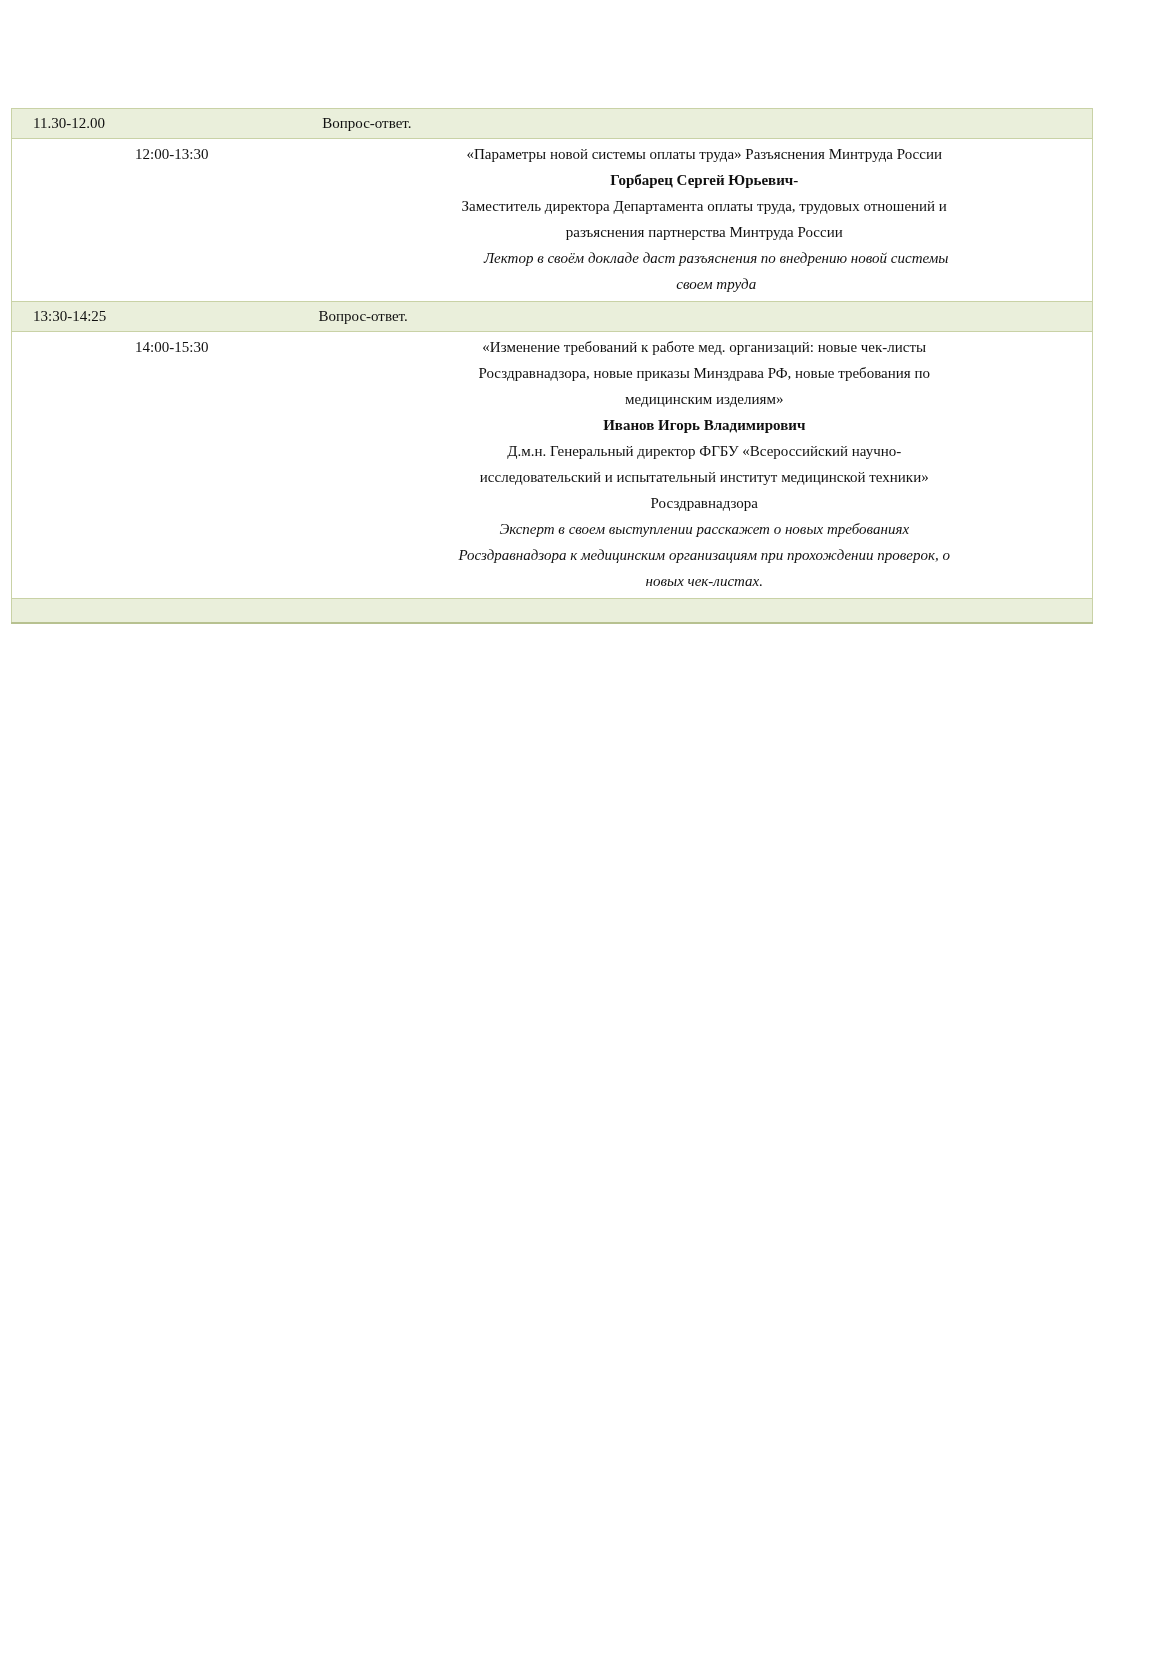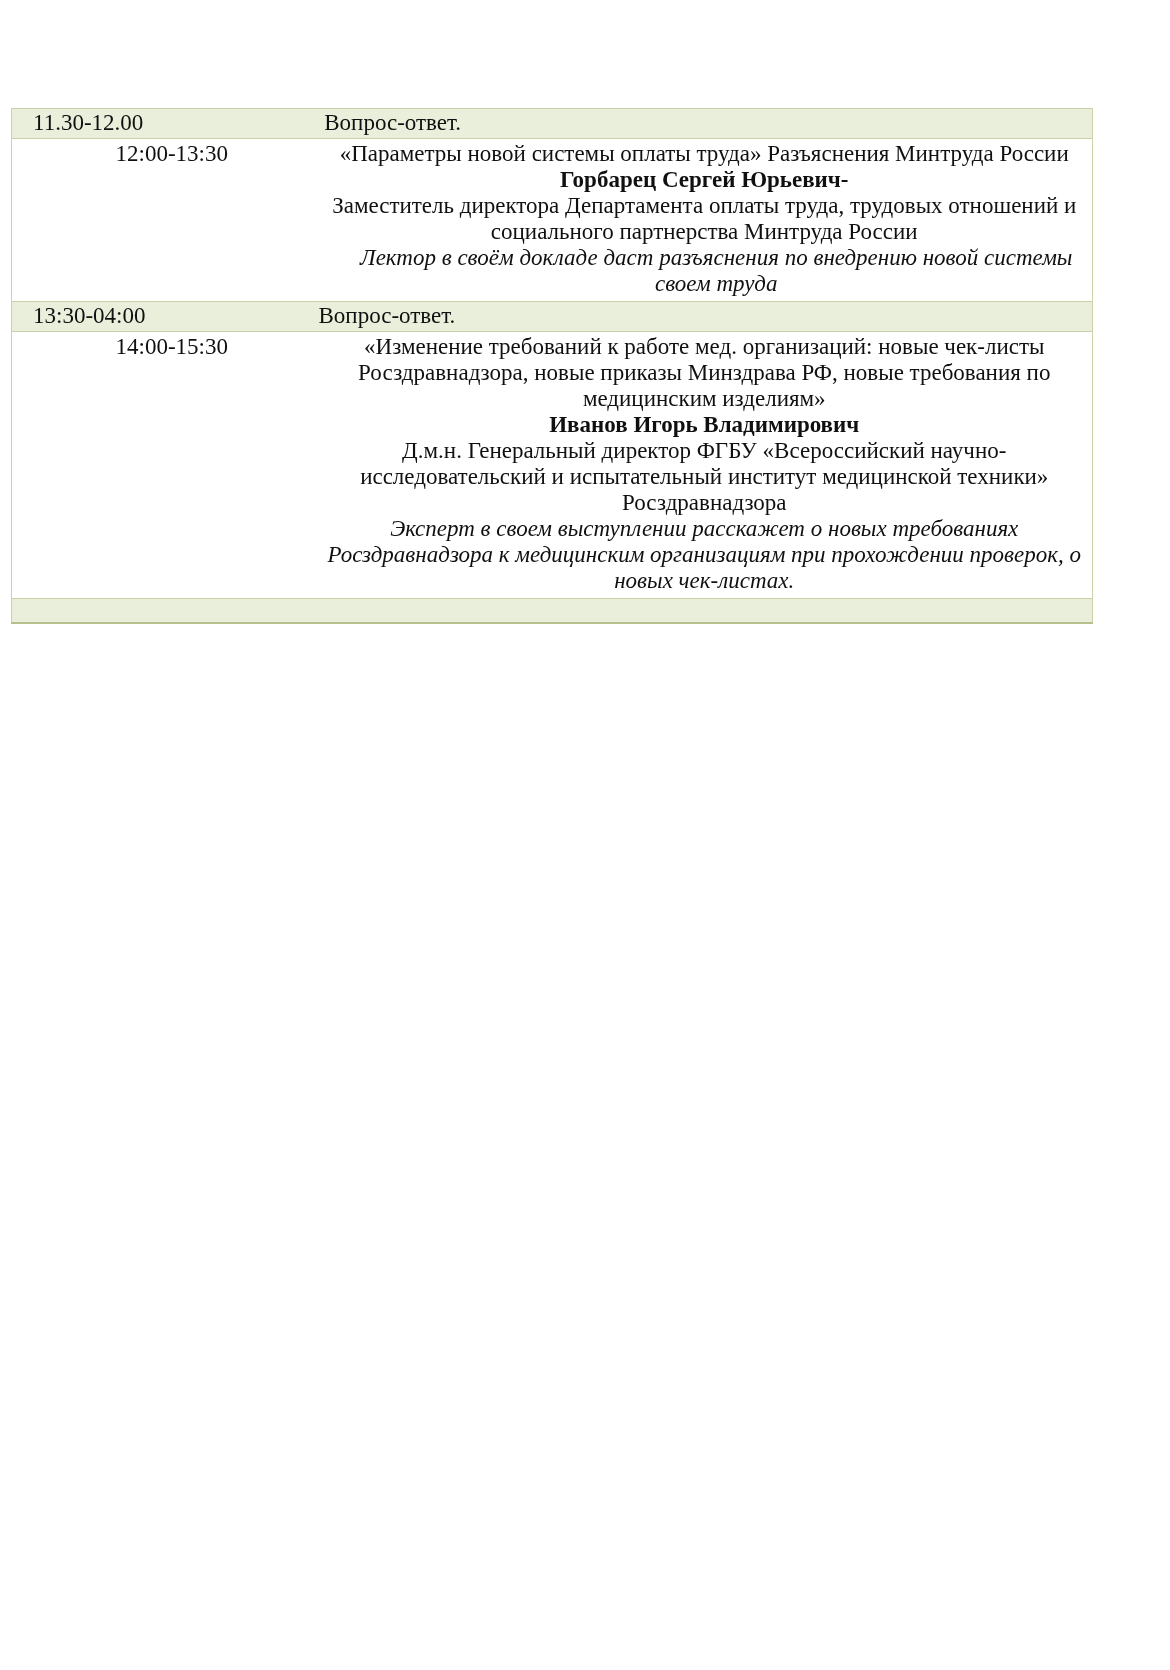--- a/index.html
+++ b/index.html
@@ -19,21 +19,21 @@
     font-family: "Liberation Serif", "DejaVu Serif", serif;
     color: var(--ink);
   }
   table.schedule {
     position: absolute;
     left: 11px;
     top: 108px;
     width: 1082px;
     border-collapse: collapse;
     table-layout: fixed;
-    font-size: 23px;
+    font-size: 15px;
     line-height: 26px;
     border: 1px solid var(--border);
     border-bottom: 2px solid var(--border-dark);
   }
   table.schedule tr { border-bottom: 1px solid var(--border); }
   table.schedule tr:last-child { border-bottom: none; }
   tr.band { background: var(--band); }
   tr.plain { background: #ffffff; text-align: center; }
   td { vertical-align: top; padding: 1px 0 2px 0; }
   td.time-cell {
@@ -68,31 +68,31 @@
       <td class="time-cell">12:00-13:30</td>
       <td class="content-cell">
         <div class="para normal">
           <div>«Параметры новой системы оплаты труда» Разъяснения Минтруда России</div>
         </div>
         <div class="para bold">
           <div>Горбарец Сергей Юрьевич-</div>
         </div>
         <div class="para normal">
           <div>Заместитель директора Департамента оплаты труда, трудовых отношений и</div>
-          <div>социального партнерства Минтруда России</div>
+          <div>разъяснения партнерства Минтруда России</div>
         </div>
         <div class="para italic indent">
           <div>Лектор в своём докладе даст разъяснения по внедрению новой системы</div>
           <div>своем труда</div>
         </div>
       </td>
     </tr>
 
     <tr class="band">
-      <td class="time-cell">13:30-04:00</td>
+      <td class="time-cell">13:30-14:25</td>
       <td class="content-cell">Вопрос-ответ.</td>
     </tr>
 
     <tr class="plain">
       <td class="time-cell">14:00-15:30</td>
       <td class="content-cell">
         <div class="para normal">
           <div>«Изменение требований к работе мед. организаций: новые чек-листы</div>
           <div>Росздравнадзора, новые приказы Минздрава РФ, новые требования по</div>
           <div>медицинским изделиям»</div>

